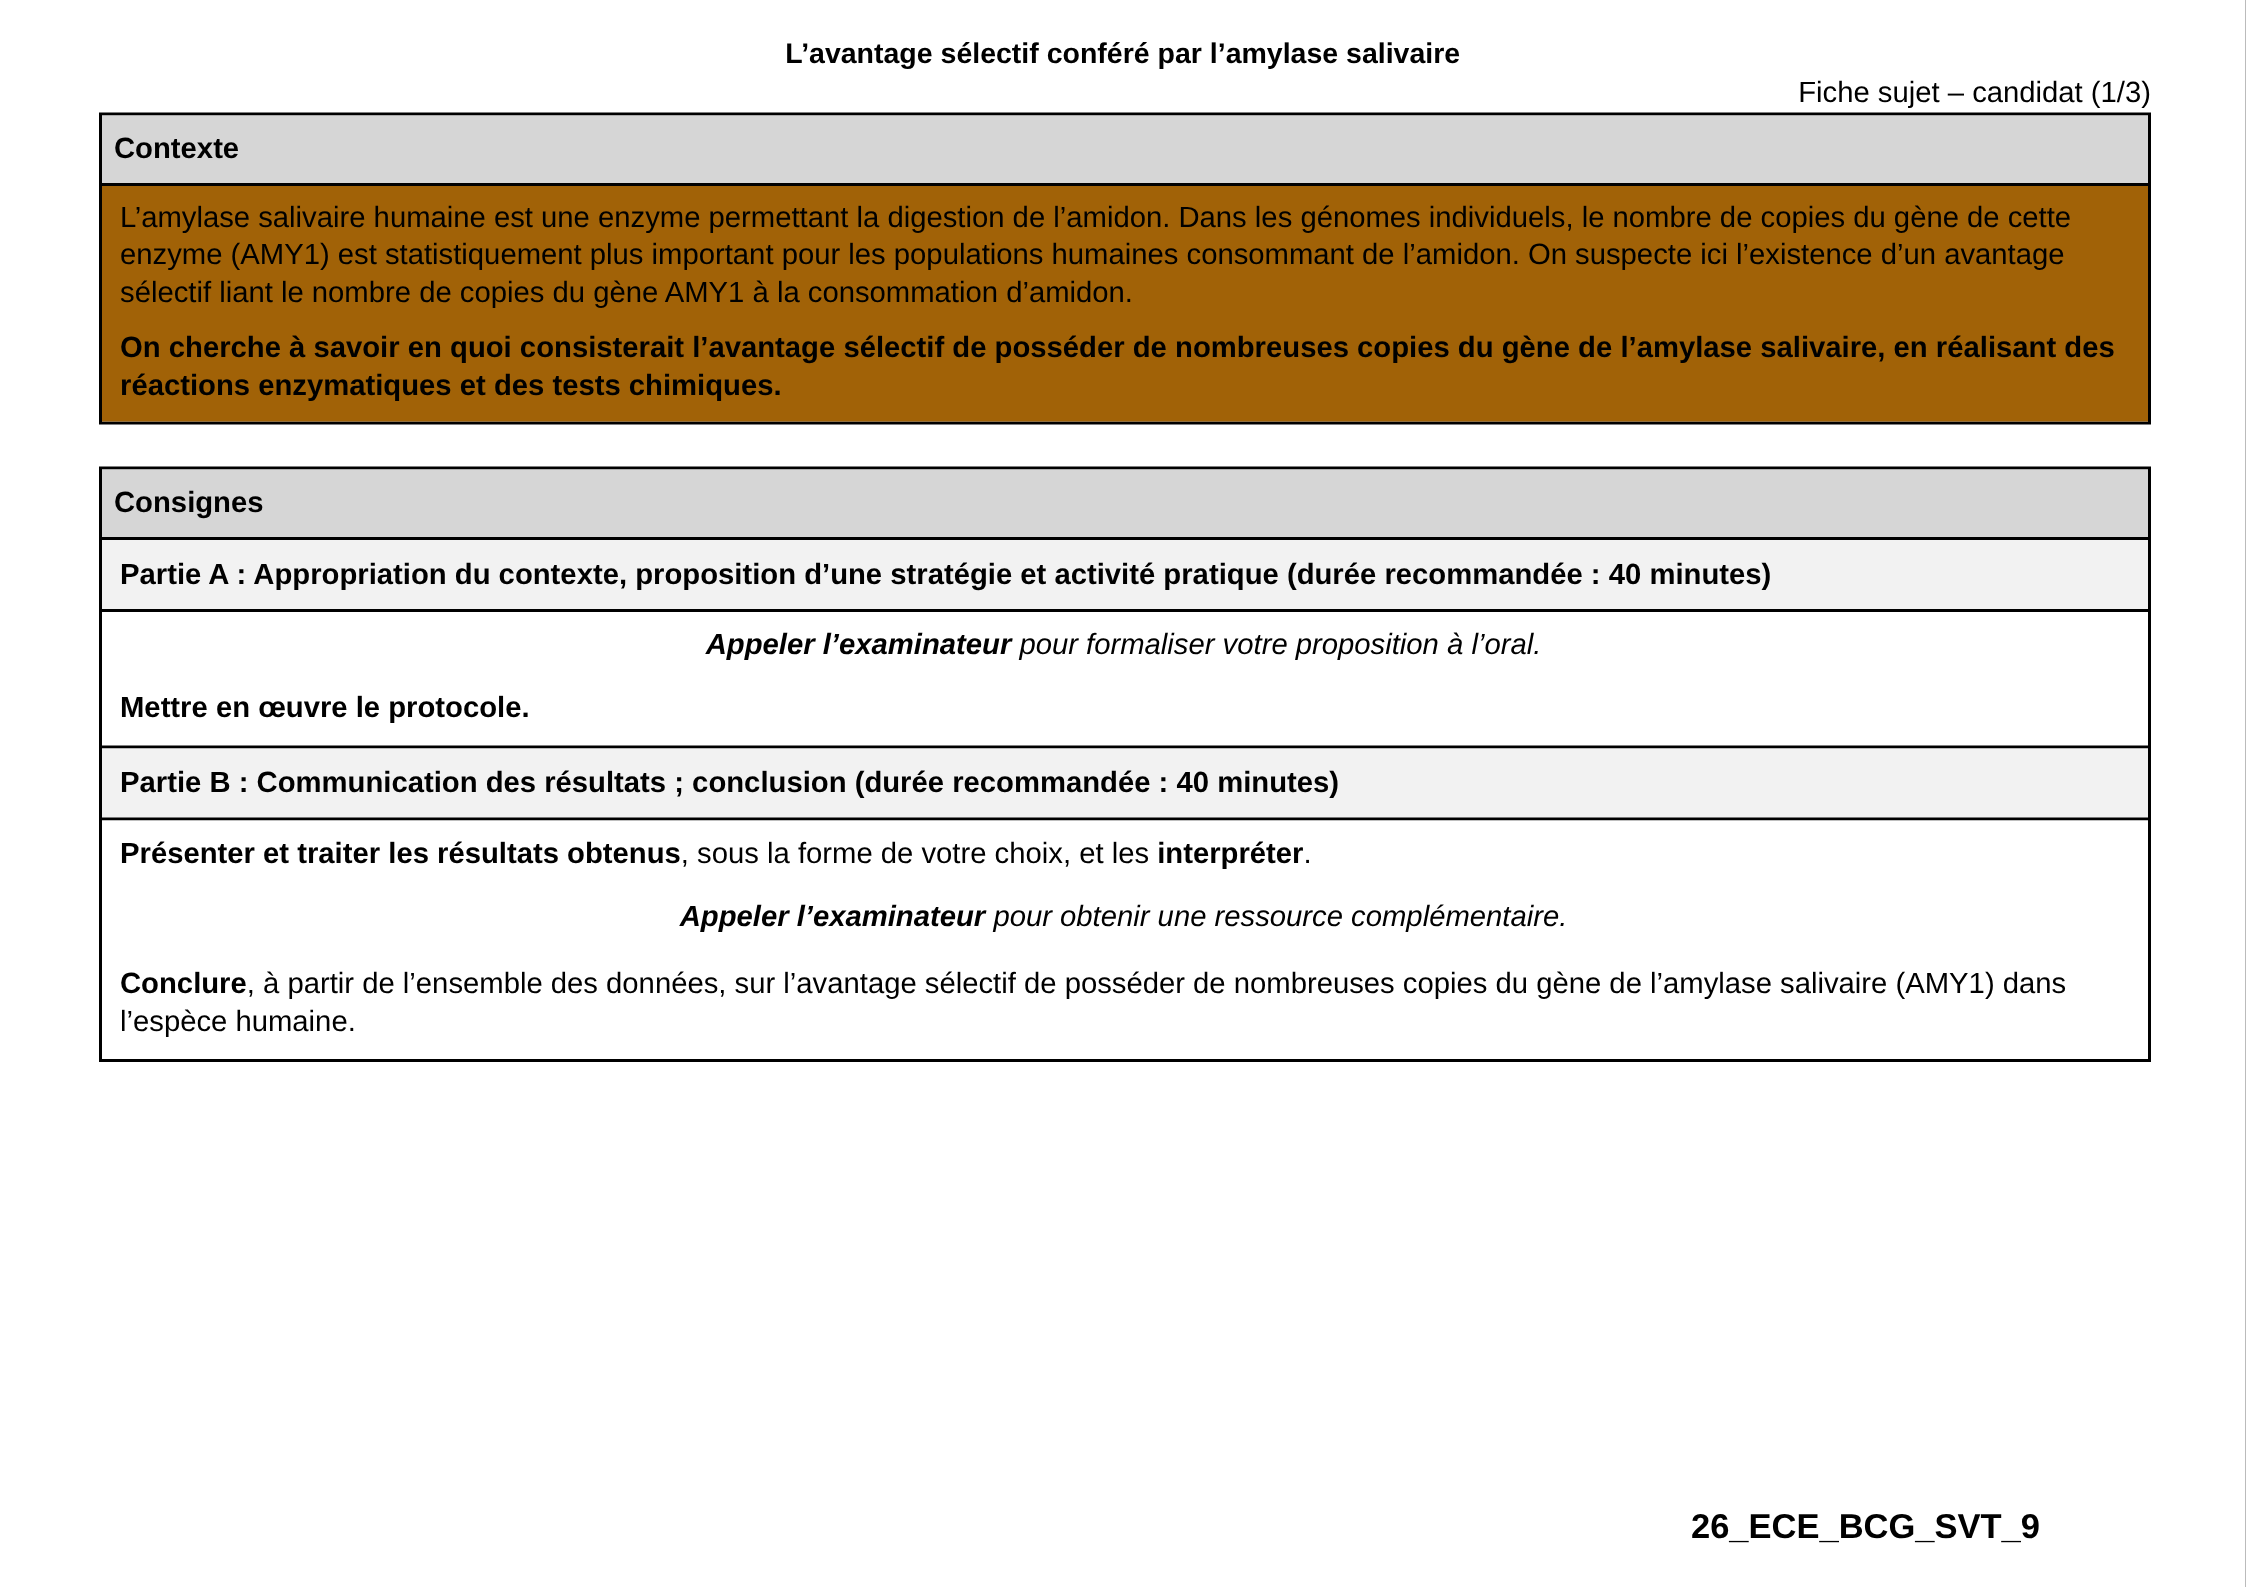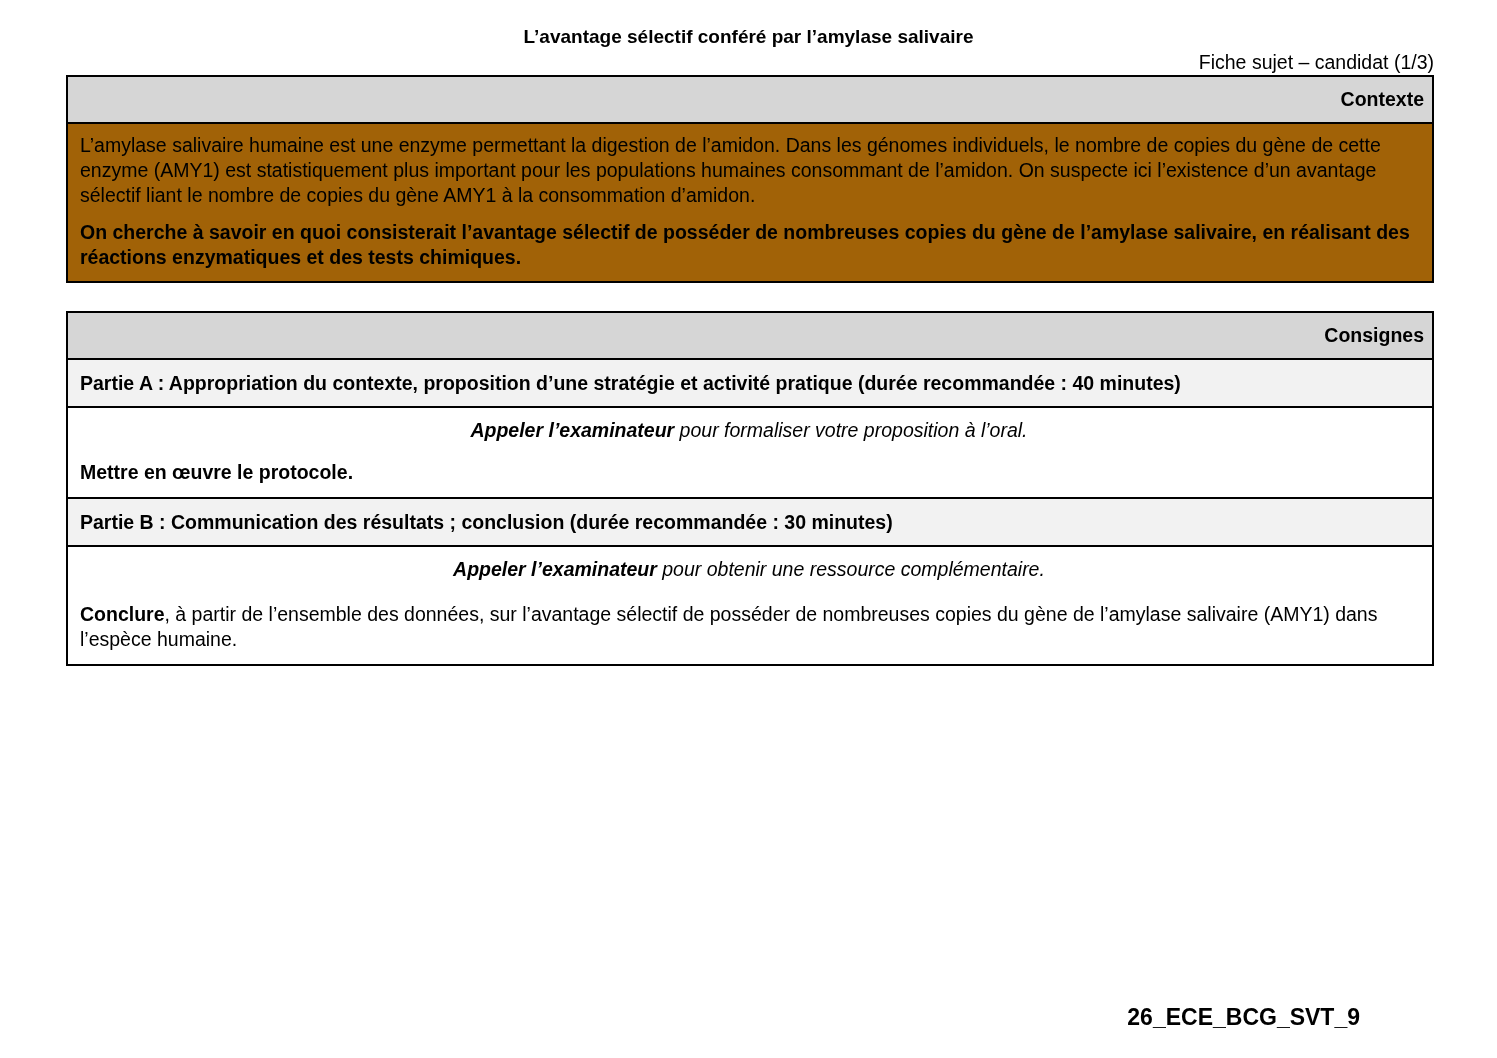--- a/index.html
+++ b/index.html
@@ -36,21 +36,21 @@
     margin:2px 63px 1px 0;
   }
   .box{
     margin:0 63px 0 66px;
     border:2px solid var(--border);
   }
   .box + .box{ margin-top:28px; }
   .section-header{
     background:var(--header-bg);
     border-bottom:2px solid var(--border);
-    text-align:right;
+    text-align:left;
     font-weight:bold;
     padding:10px 8px;
   }
   .cell{
     background:#a16207;
     padding:9px 14px 11px 12px;
   }
   .cell p{ margin:0; }
   .cell p + p{ margin-top:12px; }
   .part-header{
@@ -98,23 +98,24 @@
   <div class="box consignes">
     <div class="section-header">Consignes</div>
 
     <div class="part-header">Partie A : Appropriation du contexte, proposition d’une stratégie et activité pratique (durée recommandée : 40 minutes)</div>
 
     <div class="part-body row-mid">
       <p class="centered"><span class="b i">Appeler l’examinateur</span><span class="i"> pour formaliser votre proposition à l’oral.</span></p>
       <p><span class="b">Mettre en œuvre le protocole.</span></p>
     </div>
 
-    <div class="part-header">Partie B : Communication des résultats ; conclusion (durée recommandée : 30 minutes)</div>
+    <div class="part-header">Partie B : Communication des résultats ; conclusion (durée recommandée : 40 minutes)</div>
 
     <div class="part-body">
+      <p><span class="b">Présenter et traiter les résultats obtenus</span><span>, sous la forme de votre choix, et les </span><span class="b">interpréter</span><span>.</span></p>
       <p class="centered"><span class="b i">Appeler l’examinateur</span><span class="i"> pour obtenir une ressource complémentaire.</span></p>
       <p class="conclude-gap"><span class="b">Conclure</span><span>, à partir de l’ensemble des données, sur l’avantage sélectif de posséder de nombreuses copies du gène de l’amylase salivaire (AMY1) dans l’espèce humaine.</span></p>
     </div>
   </div>
 
   <div class="doc-footer">26_ECE_BCG_SVT_9</div>
 
 </div>
 
 </body></html>

